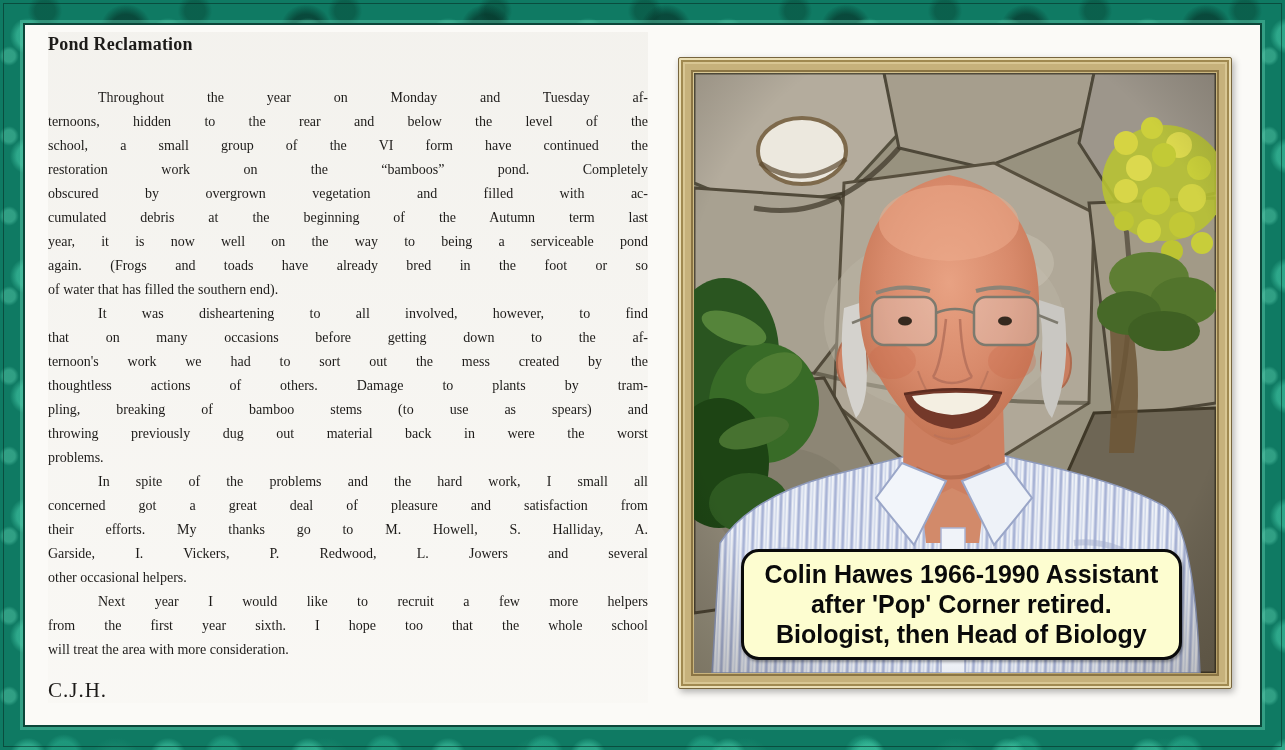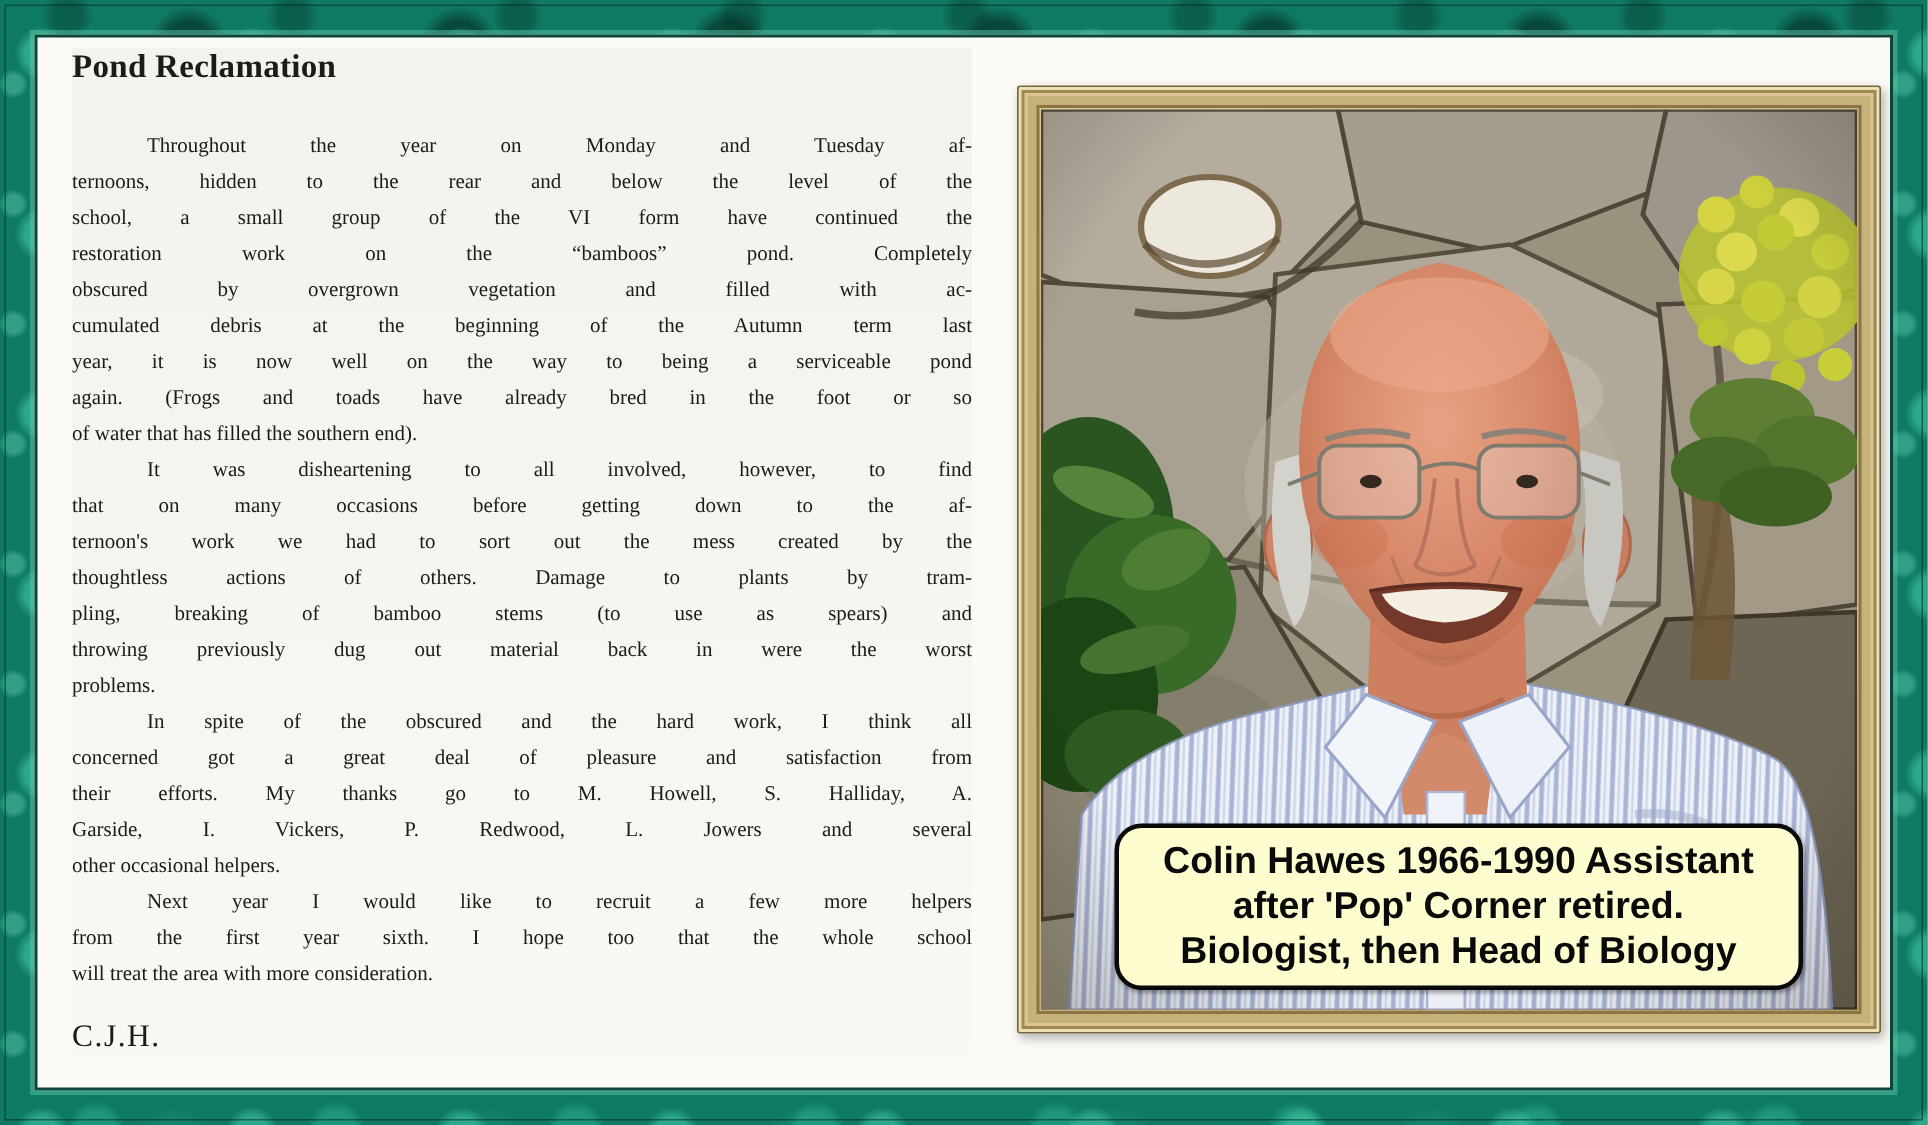--- a/index.html
+++ b/index.html
@@ -18,32 +18,32 @@
     background-size:140px 120px,180px 150px,160px 130px,120px 100px,210px 170px,90px 80px,150px 110px;}
   .marble-outer-line{position:absolute;inset:3px;border:1px solid rgba(5,40,32,.55);pointer-events:none;}
 
   
   .panel{position:absolute;inset:23px;background:#fbfaf7;border:2px solid #0b4639;
     box-shadow:0 0 0 3px rgba(95,205,172,.45);}
 
   
   .article{position:absolute;left:48px;top:32px;width:600px;color:#1d1b19;
     background:linear-gradient(180deg,rgba(234,232,226,.45),rgba(244,242,237,.25));}
-  .article h1{font-size:22px;line-height:24px;margin:0 0 30px 0;font-weight:bold;letter-spacing:.2px;}
+  .article h1{font-size:18px;line-height:24px;margin:0 0 30px 0;font-weight:bold;letter-spacing:.2px;}
   .tline{font-size:14px;line-height:24px;text-align:justify;text-align-last:justify;white-space:nowrap;}
   .tline.last{text-align-last:left;white-space:normal;}
   .tline.first{text-indent:50px;}
   .signature{margin-top:16px;font-size:21px;padding-right:14px;letter-spacing:1px;}
 
   
   .photo-frame{position:absolute;left:678px;top:57px;width:552px;height:630px;
     background:linear-gradient(160deg,#dbca97 0%,#c3ae75 35%,#d0bc85 65%,#b29c66 100%);
     border:1px solid #77653e;border-radius:2px;
     box-shadow:inset 0 0 0 2px #ebdfb6,inset 0 0 0 4px #a08950,inset 0 0 0 6px #d8c693,
-               inset 0 0 0 12px #c6b17b,inset 0 0 0 14px #8b7544,2px 3px 7px rgba(0,0,0,.3);padding-left:22px;}
+               inset 0 0 0 12px #c6b17b,inset 0 0 0 14px #8b7544,2px 3px 7px rgba(0,0,0,.3);}
   .photo{position:absolute;inset:15px;background:#938d82;overflow:hidden;
     box-shadow:inset 0 0 12px rgba(30,25,15,.45);}
   .photo svg{position:absolute;inset:0;display:block;}
 
   
   .caption{position:absolute;left:9%;width:81%;bottom:13px;background:#fdfdd0;
     border:3px solid #0a0a0a;border-radius:18px;padding:7px 6px 8px 6px;text-align:center;
     font-family:"Liberation Sans",sans-serif;font-weight:bold;color:#0a0a0a;
     font-size:25px;line-height:30px;box-shadow:1px 2px 3px rgba(0,0,0,.35);}
 </style>
@@ -66,21 +66,21 @@
       <div class="tline">year, it is now well on the way to being a serviceable pond</div>
       <div class="tline">again. (Frogs and toads have already bred in the foot or so</div>
       <div class="tline last">of water that has filled the southern end).</div>
       <div class="tline first">It was disheartening to all involved, however, to find</div>
       <div class="tline">that on many occasions before getting down to the af-</div>
       <div class="tline">ternoon's work we had to sort out the mess created by the</div>
       <div class="tline">thoughtless actions of others. Damage to plants by tram-</div>
       <div class="tline">pling, breaking of bamboo stems (to use as spears) and</div>
       <div class="tline">throwing previously dug out material back in were the worst</div>
       <div class="tline last">problems.</div>
-      <div class="tline first">In spite of the obscured and the hard work, I think all</div>
+      <div class="tline first">In spite of the problems and the hard work, I small all</div>
       <div class="tline">concerned got a great deal of pleasure and satisfaction from</div>
       <div class="tline">their efforts. My thanks go to M. Howell, S. Halliday, A.</div>
       <div class="tline">Garside, I. Vickers, P. Redwood, L. Jowers and several</div>
       <div class="tline last">other occasional helpers.</div>
       <div class="tline first">Next year I would like to recruit a few more helpers</div>
       <div class="tline">from the first year sixth. I hope too that the whole school</div>
       <div class="tline last">will treat the area with more consideration.</div>
     </div>
   <div class="signature">C.J.H.</div>
 </div>

